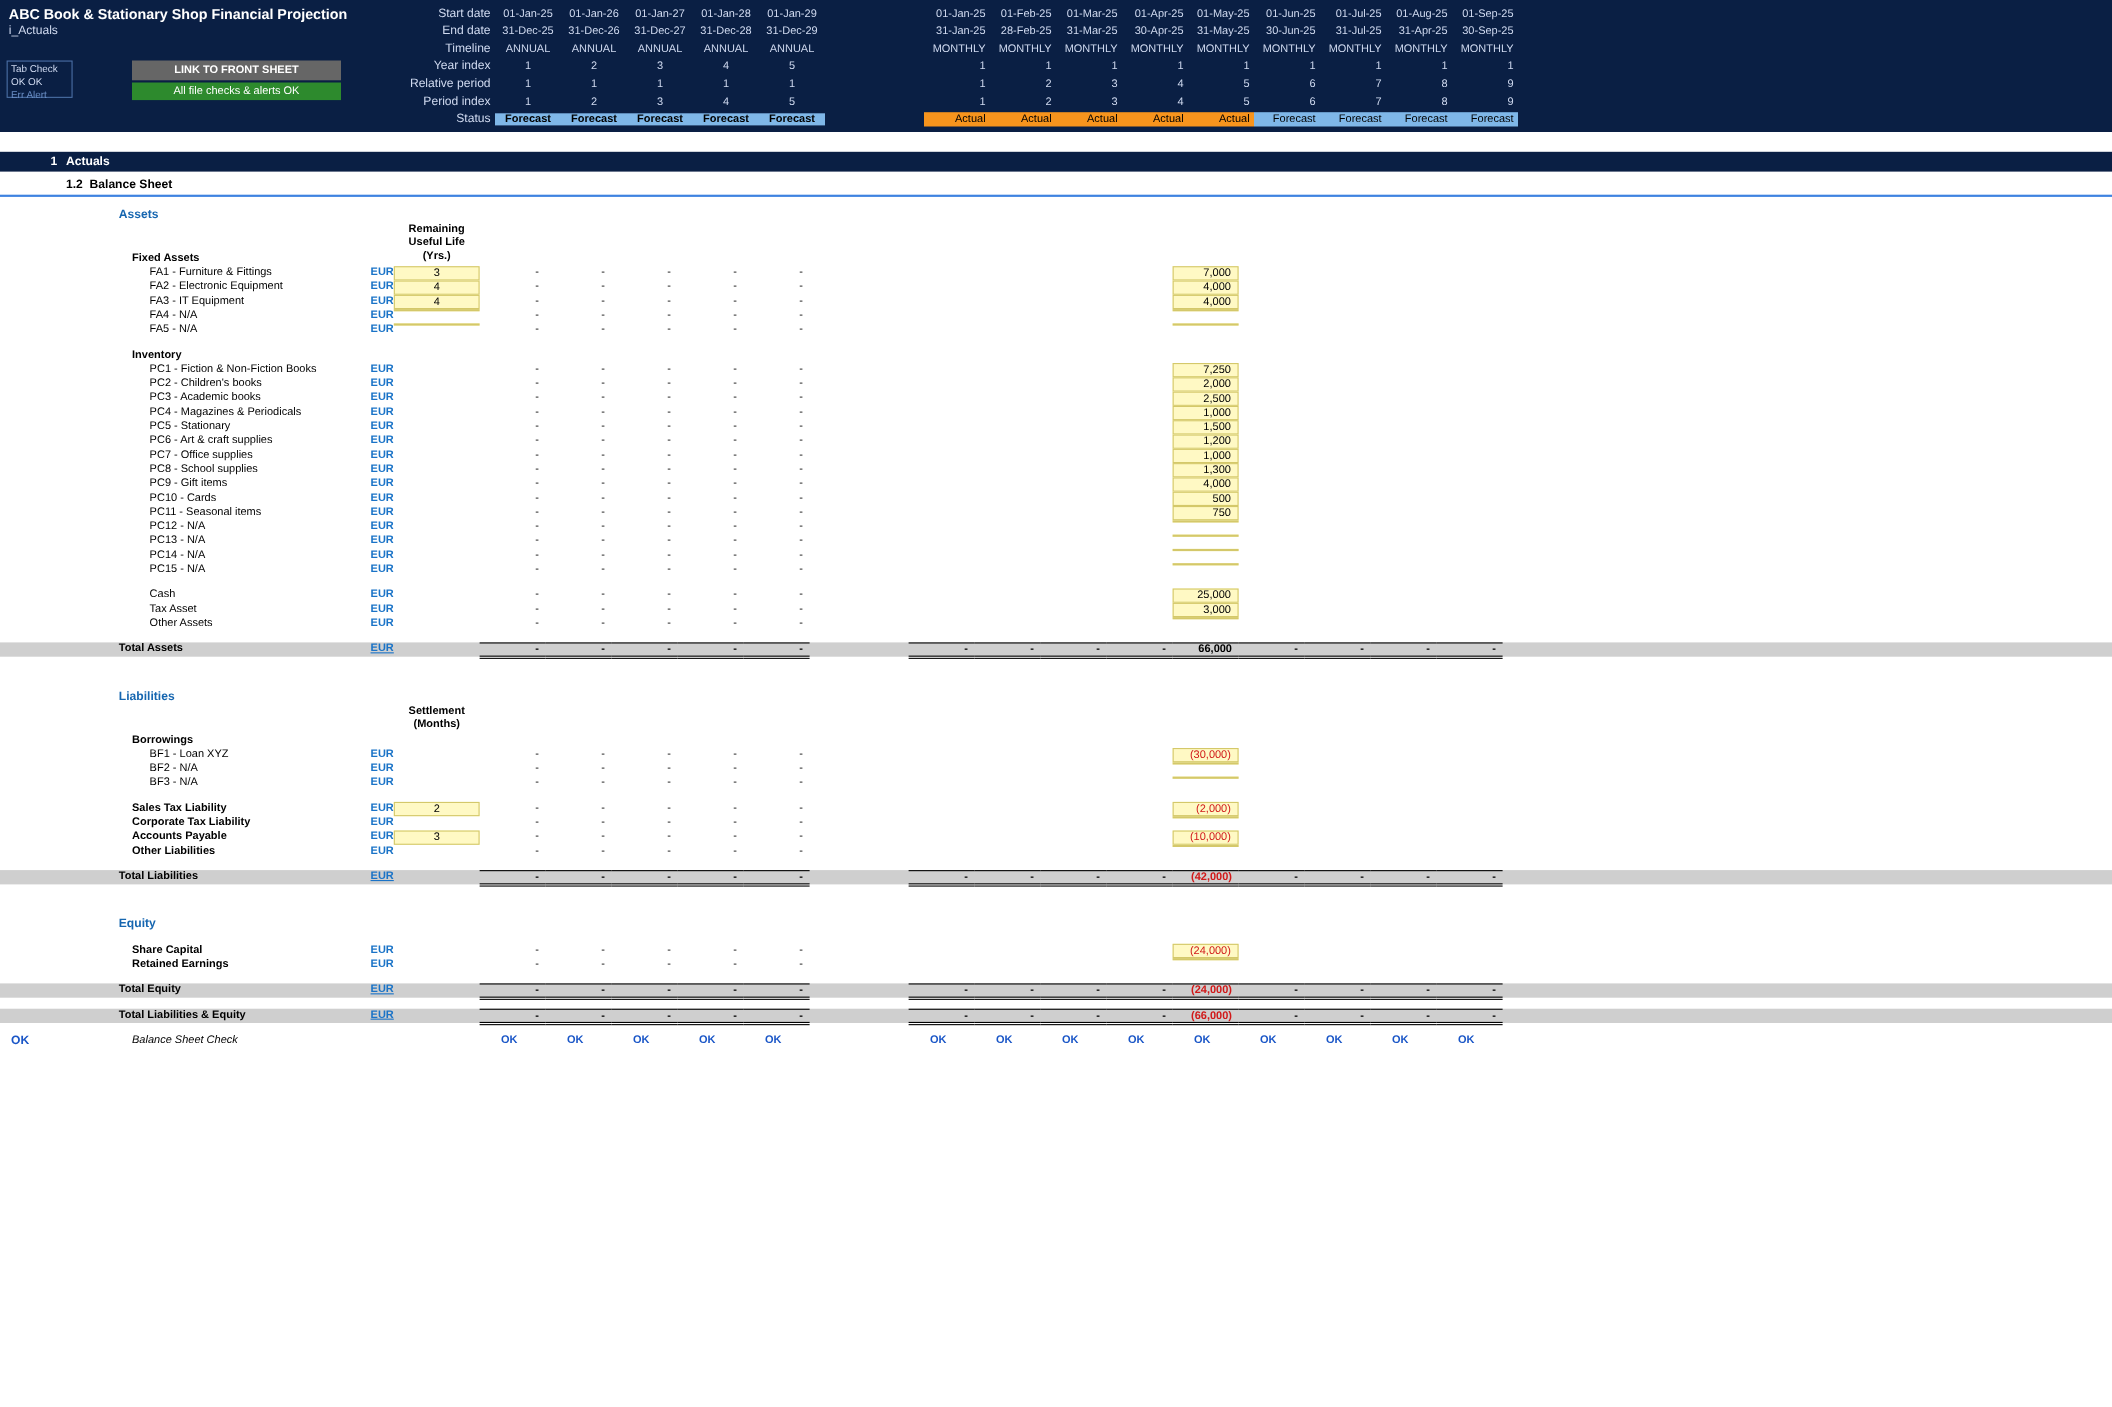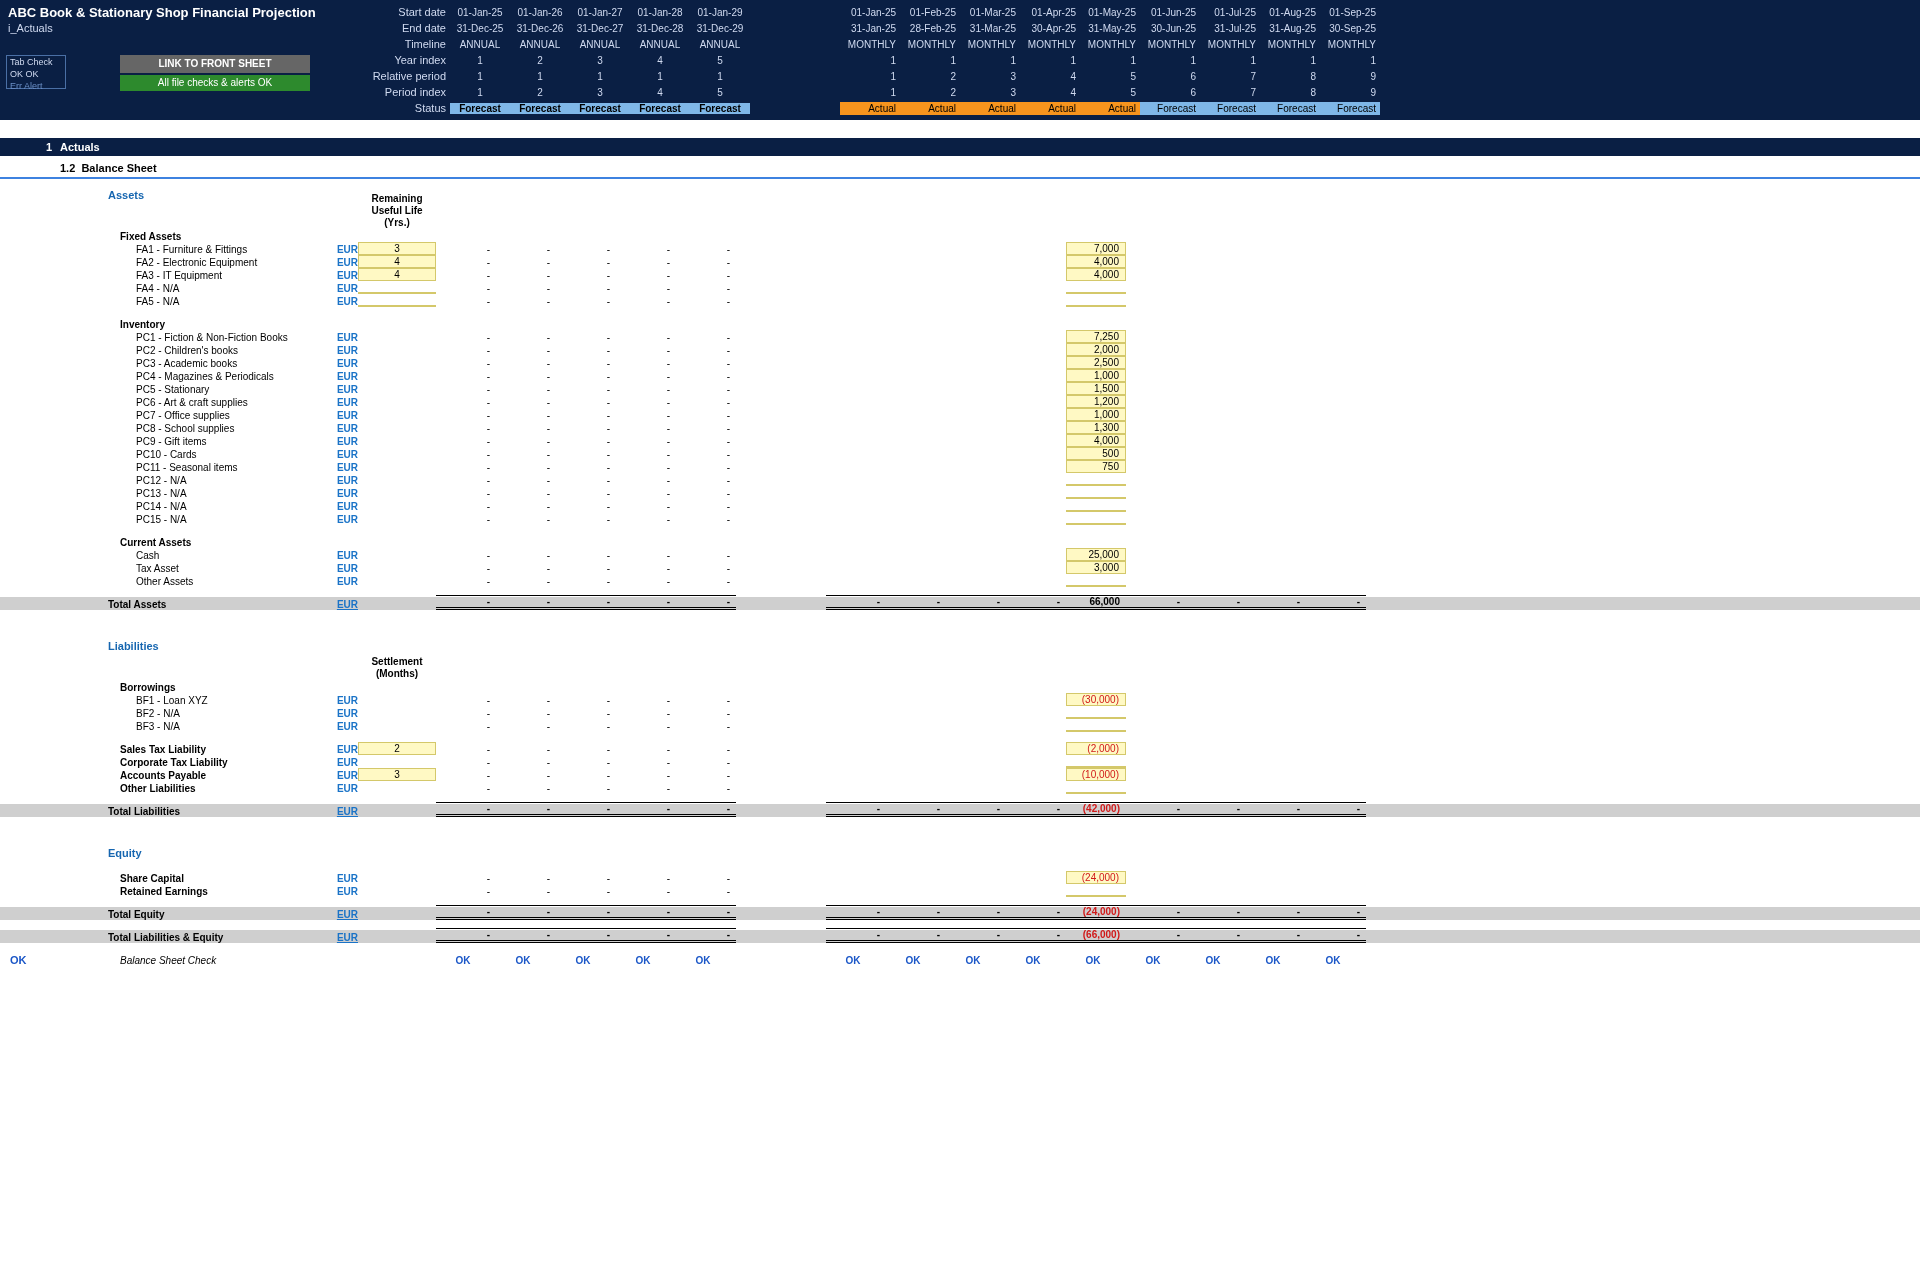--- a/index.html
+++ b/index.html
@@ -20,21 +20,21 @@
 .tab-box div{padding:1px 3px;}
 .link-btn { position:absolute; left:120px; top:55px; width:190px; height:18px; background:#666; color:#fff; text-align:center; line-height:18px; font-weight:bold; font-size:10px;}
 .alert-btn{ position:absolute; left:120px; top:75px; width:190px; height:16px; background:#2d8a2d; color:#fff; text-align:center; line-height:16px; font-size:10px;}
 .hdr-pad { height:4px; }
 .band { background:#0a1f44; color:#fff; padding:3px 0; margin-top:18px;}
 .band .num{ display:inline-block; width:60px; text-align:right; font-weight:bold; padding-right:8px;}
 .band .txt{ font-weight:bold;}
 .sub-h { font-weight:bold; font-size:11px; margin:6px 0 0 60px; }
 .under { border-bottom:2px solid #3e82e0; height:3px; margin:2px 0 8px 0;}
 .tbl { width:100%; }
-.r { display:flex; height:13px; align-items:flex-end; }
+.r { display:flex; height:13px; align-items:flex-start; }
 .c-lbl { flex:0 0 108px; }
 .c-name { flex:0 0 218px; font-size:10px; padding-left:0;}
 .indent1 .c-name{ padding-left:12px; font-weight:bold;}
 .indent2 .c-name{ padding-left:28px;}
 .c-cur { flex:0 0 32px; color:#1a73c7; font-weight:bold; font-size:10px; text-align:right;}
 .c-rul { flex:0 0 78px; text-align:center; font-size:10px;}
 .c-ann { flex:0 0 60px; text-align:right; font-size:10px; padding-right:6px;}
 .c-gap { flex:0 0 90px;}
 .c-mon { flex:0 0 60px; text-align:right; font-size:10px; padding-right:6px;}
 .sect { color:#1666b0; font-weight:bold; font-size:11px; padding-left:108px; margin-top:10px; margin-bottom:2px;}
@@ -88,21 +88,21 @@
       </div>
       <div class="agap"></div>
       <div id="mon-end" style="display:flex">
         <div class="mcol">31-Jan-25</div>
         <div class="mcol">28-Feb-25</div>
         <div class="mcol">31-Mar-25</div>
         <div class="mcol">30-Apr-25</div>
         <div class="mcol">31-May-25</div>
         <div class="mcol">30-Jun-25</div>
         <div class="mcol">31-Jul-25</div>
-        <div class="mcol">31-Aug-25</div>
+        <div class="mcol">31-Apr-25</div>
         <div class="mcol">30-Sep-25</div>
       </div>
   </div>
   <div class="hdr-row">
     <div class="sub"></div>
     <div class="meta-lbl">Timeline</div>
     <div id="ann-tl" style="display:flex">
         <div class="acol">ANNUAL</div>
         <div class="acol">ANNUAL</div>
         <div class="acol">ANNUAL</div>
@@ -697,41 +697,20 @@
       <div class="c-mon  " style="background:#c8c8c8;"></div>
       <div class="c-mon  " style="background:#c8c8c8;"></div>
       <div class="c-mon  " style="background:#c8c8c8;"></div>
       <div class="c-mon " style="background:#fff9c4;border:1px solid #d4c86a;"></div>
       <div class="c-mon  " style="background:#c8c8c8;"></div>
       <div class="c-mon  " style="background:#c8c8c8;"></div>
       <div class="c-mon  " style="background:#c8c8c8;"></div>
       <div class="c-mon  " style="background:#c8c8c8;"></div>
     </div>
     <div class="spacer"></div>
-    <div class="r indent1">
-      <div class="c-lbl"></div>
-      <div class="c-name">Current Assets</div>
-      <div class="c-cur"></div>
-      <div class="c-rul "></div>
-      <div class="c-ann "></div>
-      <div class="c-ann "></div>
-      <div class="c-ann "></div>
-      <div class="c-ann "></div>
-      <div class="c-ann "></div>
-      <div class="c-gap"></div>
-      <div class="c-mon " style=""></div>
-      <div class="c-mon " style=""></div>
-      <div class="c-mon " style=""></div>
-      <div class="c-mon " style=""></div>
-      <div class="c-mon " style=""></div>
-      <div class="c-mon " style=""></div>
-      <div class="c-mon " style=""></div>
-      <div class="c-mon " style=""></div>
-      <div class="c-mon " style=""></div>
-    </div>
     <div class="r indent2">
       <div class="c-lbl"></div>
       <div class="c-name">Cash</div>
       <div class="c-cur">EUR</div>
       <div class="c-rul "></div>
       <div class="c-ann ">-</div>
       <div class="c-ann ">-</div>
       <div class="c-ann ">-</div>
       <div class="c-ann ">-</div>
       <div class="c-ann ">-</div>

